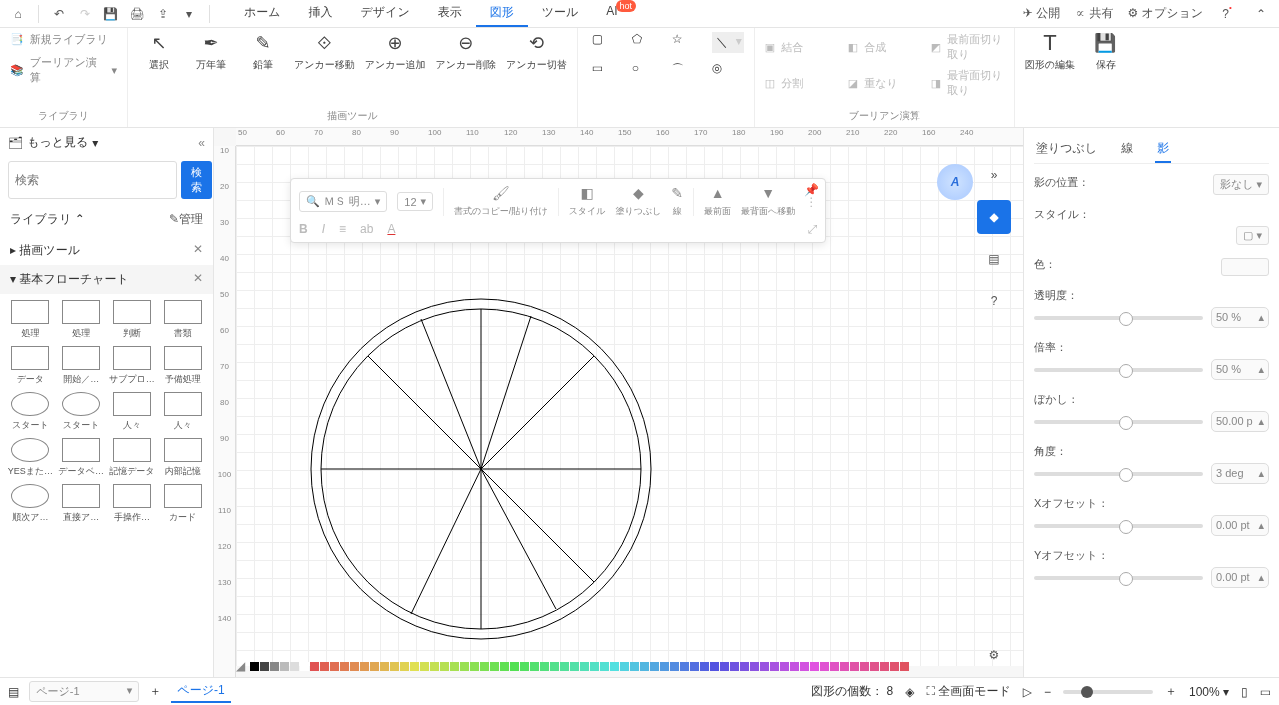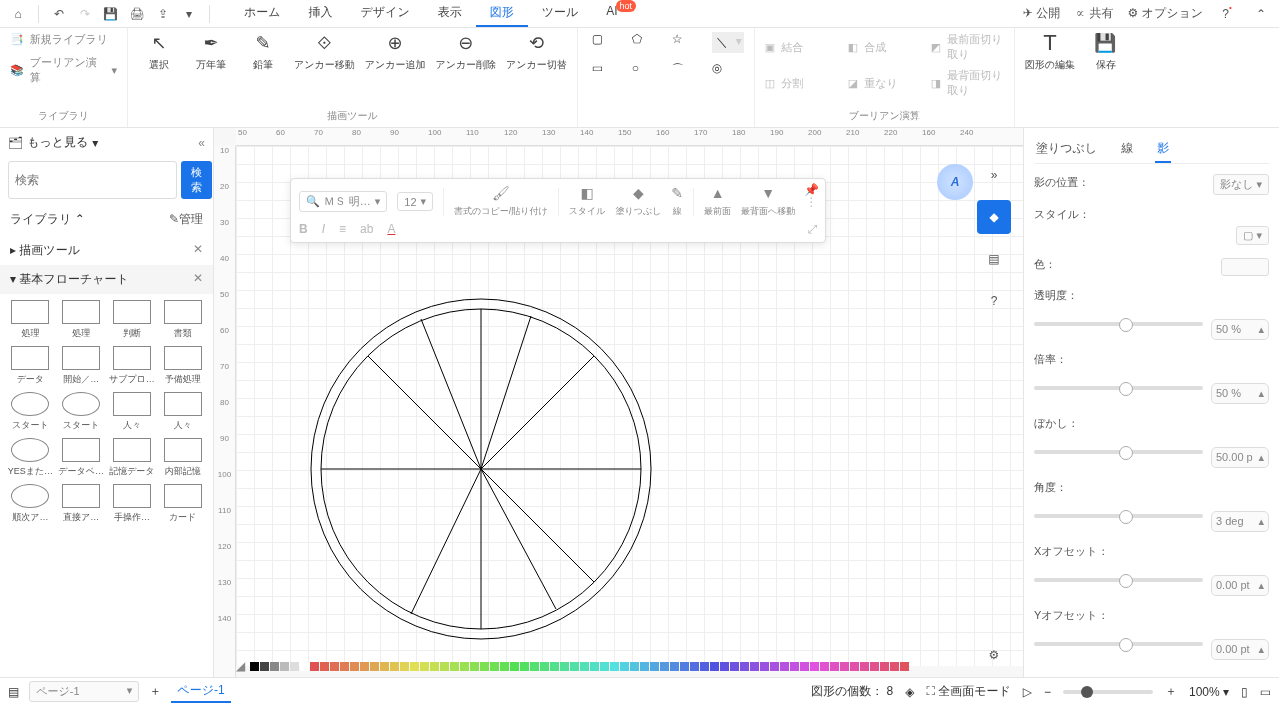--- a/index.html
+++ b/index.html
@@ -58,21 +58,21 @@
 .vtabs .vt.active { background: #1a73e8; color: #fff; }
 .right-panel { width: 256px; border-left: 1px solid #e5e5e5; padding: 8px 10px; overflow-y: auto; }
 .rtabs { display: flex; gap: 20px; border-bottom: 1px solid #eee; margin-bottom: 10px; }
 .rtab { padding: 4px 2px; font-size: 12px; cursor: pointer; color: #555; }
 .rtab.active { color: #1a73e8; border-bottom: 2px solid #1a73e8; }
 .prop { margin-bottom: 12px; }
 .prop .pl { font-size: 11px; color: #555; margin-bottom: 4px; }
 .prop .row { display: flex; align-items: center; gap: 8px; }
 .slider { flex: 1; height: 4px; background: #ddd; border-radius: 2px; position: relative; }
 .slider::after { content: ''; position: absolute; left: 50%; top: -4px; width: 12px; height: 12px; background: #fff; border: 1px solid #aaa; border-radius: 50%; }
-.valbox { width: 58px; border: 1px solid #ddd; border-radius: 5px; padding: 3px 4px; font-size: 11px; color: #888; background: #fafafa; display: flex; justify-content: space-between; margin-top: 12px; }
+.valbox { width: 58px; border: 1px solid #ddd; border-radius: 5px; padding: 3px 4px; font-size: 11px; color: #888; background: #fafafa; display: flex; justify-content: space-between; }
 .sel { border: 1px solid #ddd; border-radius: 3px; padding: 2px 6px; font-size: 11px; color: #888; background: #fafafa; }
 .swatch { width: 48px; height: 18px; background: #fafafa; border: 1px solid #ddd; border-radius: 3px; }
 .statusbar { height: 28px; border-top: 1px solid #e5e5e5; display: flex; align-items: center; padding: 0 8px; gap: 10px; }
 .statusbar .mid { margin-left: auto; display: flex; gap: 12px; align-items: center; }
 .colorbar { position: absolute; bottom: 4px; left: 22px; right: 4px; height: 14px; display: flex; gap: 1px; align-items: center; overflow: hidden; }
 .colorbar .c { width: 9px; height: 9px; }
 svg.circle-diagram { position: absolute; top: 148px; left: 70px; }
 </style>
 </head>
 <body>

